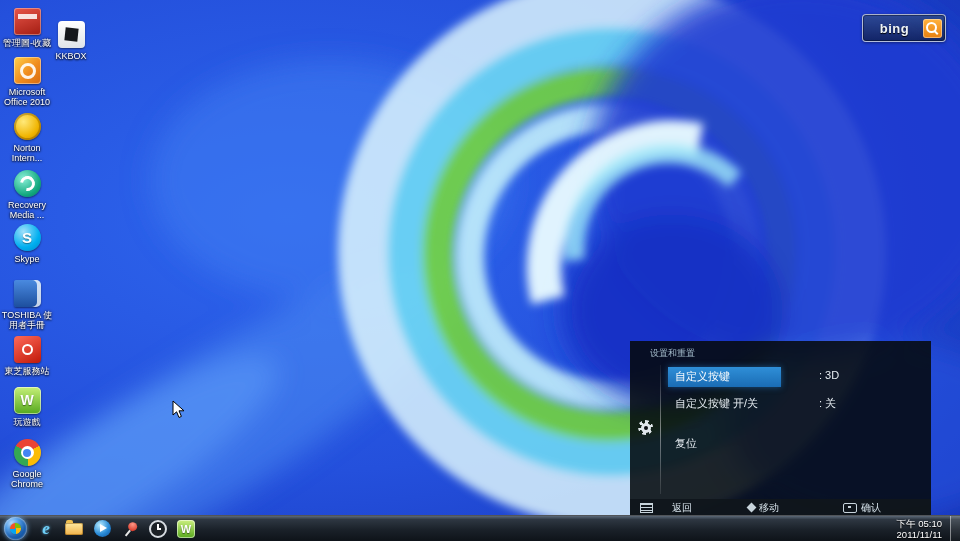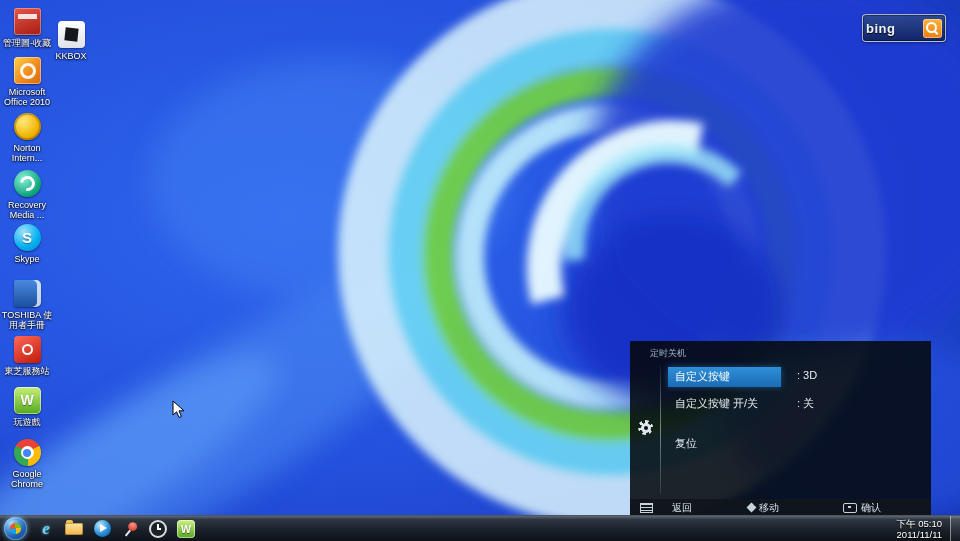--- a/index.html
+++ b/index.html
@@ -58,21 +58,21 @@
   .ic-chrome::after{content:"";position:absolute;inset:7px;background:#fff;border-radius:50%;}
   .ic-chrome::before{content:"";position:absolute;inset:9.5px;background:#4285f4;
     border-radius:50%;z-index:2;}
 
   
   .bing{position:absolute;top:14px;right:14px;width:76px;height:26px;z-index:3;
     display:flex;align-items:center;padding:0 3px;border-radius:4px;
     border:1px solid rgba(255,255,255,.65);
     background:linear-gradient(rgba(60,85,105,.55),rgba(10,22,32,.6));
     box-shadow:inset 0 0 0 1px rgba(0,0,0,.35),0 1px 3px rgba(0,0,0,.4);}
-  .bing-logo{flex:1;color:#eef4f8;font-weight:bold;font-size:13px;
+  .bing-logo{flex:1;text-align:center;color:#eef4f8;font-weight:bold;font-size:13px;
     letter-spacing:.5px;text-shadow:0 1px 1px #000;}
   .bing-btn{width:19px;height:19px;border-radius:3px;
     background:linear-gradient(#ffb23e,#e87f10);
     box-shadow:inset 0 0 0 1px rgba(255,255,255,.4);position:relative;}
   .mag{position:absolute;left:3px;top:3px;width:7px;height:7px;border:2px solid #fff;
     border-radius:50%;}
   .mag::after{content:"";position:absolute;width:2px;height:5px;background:#fff;
     left:7px;top:6px;transform:rotate(-45deg);}
 
   
@@ -85,21 +85,21 @@
     background:#dfe6ea;
     background:repeating-conic-gradient(#dfe6ea 0 28deg,rgba(0,0,0,0) 28deg 60deg);}
   .osd-gear::before{content:"";position:absolute;inset:2.5px;background:#dfe6ea;border-radius:50%;}
   .osd-gear::after{content:"";position:absolute;inset:5.5px;background:#0a0e12;border-radius:50%;}
   .osd-row{position:absolute;left:38px;width:255px;font-size:11px;height:20px;}
   .r1{top:26px}.r2{top:53px}.r3{top:73px}.r4{top:93px}
   .osd-row .lbl{display:inline-block;padding:2px 0 3px 7px;}
   .r1 .lbl{background:linear-gradient(#2f8fd8,#1a6cb4);padding:2px 10px 3px 7px;
     min-width:96px;color:#fff;box-shadow:0 0 6px rgba(40,140,220,.5);}
   .r3 .lbl{color:#54708a;}
-  .osd-row .val{position:absolute;left:129px;top:2px;white-space:nowrap;}
+  .osd-row .val{position:absolute;left:151px;top:2px;white-space:nowrap;}
   .osd-footer{position:absolute;left:0;right:0;bottom:0;height:17px;
     background:rgba(16,22,28,.96);display:flex;align-items:center;
     font-size:10px;color:#d6e2ea;}
   .fitem{display:flex;align-items:center;gap:4px;}
   .f-back{margin-left:10px;gap:19px;} .f-move{margin-left:56px;} .f-ok{margin-left:64px;}
   .fi-menu{width:11px;height:8px;border:1px solid #c8d4dc;
     background:repeating-linear-gradient(180deg,#c8d4dc 0 1px,rgba(0,0,0,0) 1px 3px);}
   .fi-move{width:7px;height:7px;background:#c8d4dc;transform:rotate(45deg);}
   .fi-ok{width:12px;height:8px;border:1px solid #c8d4dc;border-radius:2px;position:relative;}
   .fi-ok::after{content:"";position:absolute;left:4px;top:2px;width:3px;height:2px;background:#c8d4dc;}
@@ -237,21 +237,21 @@
   </div>
 
   <div class="bing">
     <span class="bing-logo">bing</span>
     <span class="bing-btn">
       <span class="mag"></span>
     </span>
   </div>
 
   <div class="osd">
-    <div class="osd-title">定时关机</div>
+    <div class="osd-title">设置和重置</div>
     <div class="osd-line"></div>
     <div class="osd-gear"></div>
 
     <div class="osd-row r1">
       <span class="lbl">自定义按键</span>
       <span class="val">: 3D</span>
     </div>
     <div class="osd-row r2">
       <span class="lbl">自定义按键 开/关</span>
       <span class="val">: 关</span>

